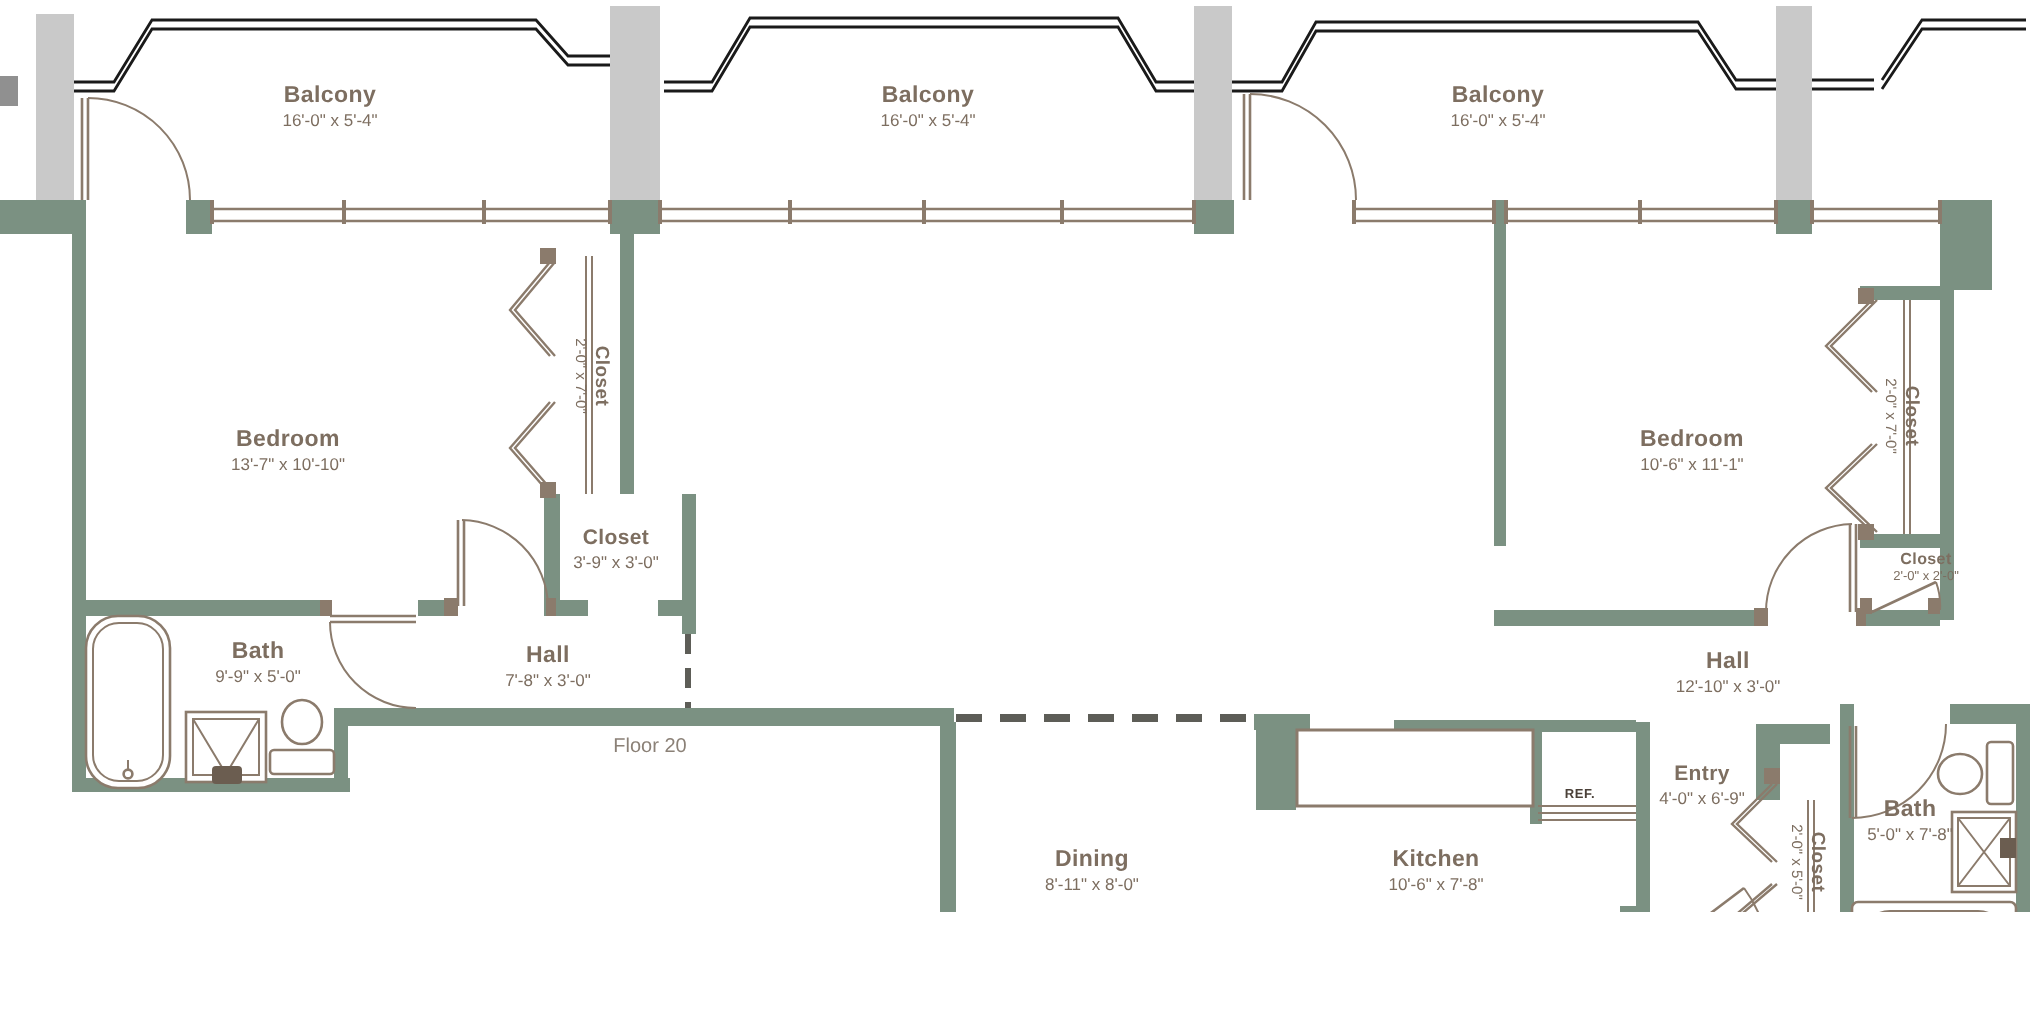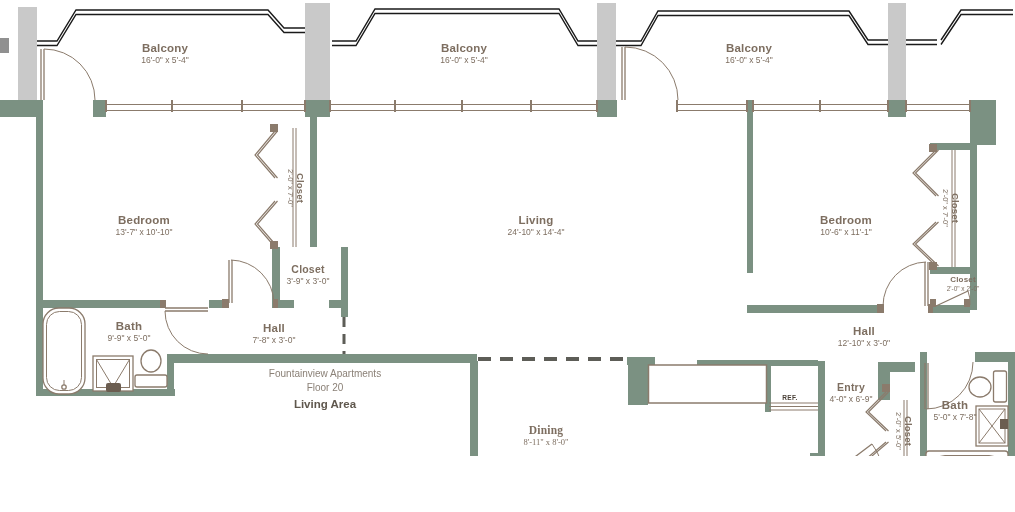--- a/index.html
+++ b/index.html
@@ -180,24 +180,20 @@
     <div class="rd">16'-0" x 5'-4"</div>
   </div>
   <div class="room-label" style="left:689px;top:42px;width:120px;">
     <div class="rn">Balcony</div>
     <div class="rd">16'-0" x 5'-4"</div>
   </div>
   <div class="room-label" style="left:84px;top:214px;width:120px;">
     <div class="rn">Bedroom</div>
     <div class="rd">13'-7" x 10'-10"</div>
   </div>
-  <div class="room-label" style="left:476px;top:214px;width:120px;">
-    <div class="rn">Living</div>
-    <div class="rd">24'-10" x 14'-4"</div>
-  </div>
   <div class="room-label" style="left:786px;top:214px;width:120px;">
     <div class="rn">Bedroom</div>
     <div class="rd">10'-6" x 11'-1"</div>
   </div>
   <div class="room-label vert" style="left:236px;top:128px;">
     <div>
         <div class="rn">Closet</div>
     <div class="rd">2'-0" x 7'-0"</div>
       </div>
   </div>
@@ -234,27 +230,29 @@
   <div class="room-label vert" style="left:844px;top:371px;">
     <div>
         <div class="rn">Closet</div>
     <div class="rd">2'-0" x 5'-0"</div>
       </div>
   </div>
   <div class="room-label" style="left:895px;top:399px;width:120px;">
     <div class="rn">Bath</div>
     <div class="rd">5'-0" x 7'-8"</div>
   </div>
-  <div class="room-label" style="left:486px;top:424px;width:120px;font-family:Liberation Serif, serif;">
+  <div class="room-label" style="left:486px;top:424px;width:120px;">
     <div class="rn">Dining</div>
     <div class="rd">8'-11" x 8'-0"</div>
   </div>
+  <div class="room-label" style="left:658px;top:424px;width:120px;">
+    <div class="rn">Kitchen</div>
+    <div class="rd">10'-6" x 7'-8"</div>
+  </div>
 
   <div class="appl-label" style="left:770px;top:394px;">REF.</div>
   <div class="appl-label" style="left:770px;top:461px;">W/D</div>
 
   <div id="info-block">
-    <div class="i1">Fountainview Apartments</div>
     <div class="i1">Floor 20</div>
-    <div class="i4">Living Area</div>
   </div>
 
 </div>
 
 </body></html>

